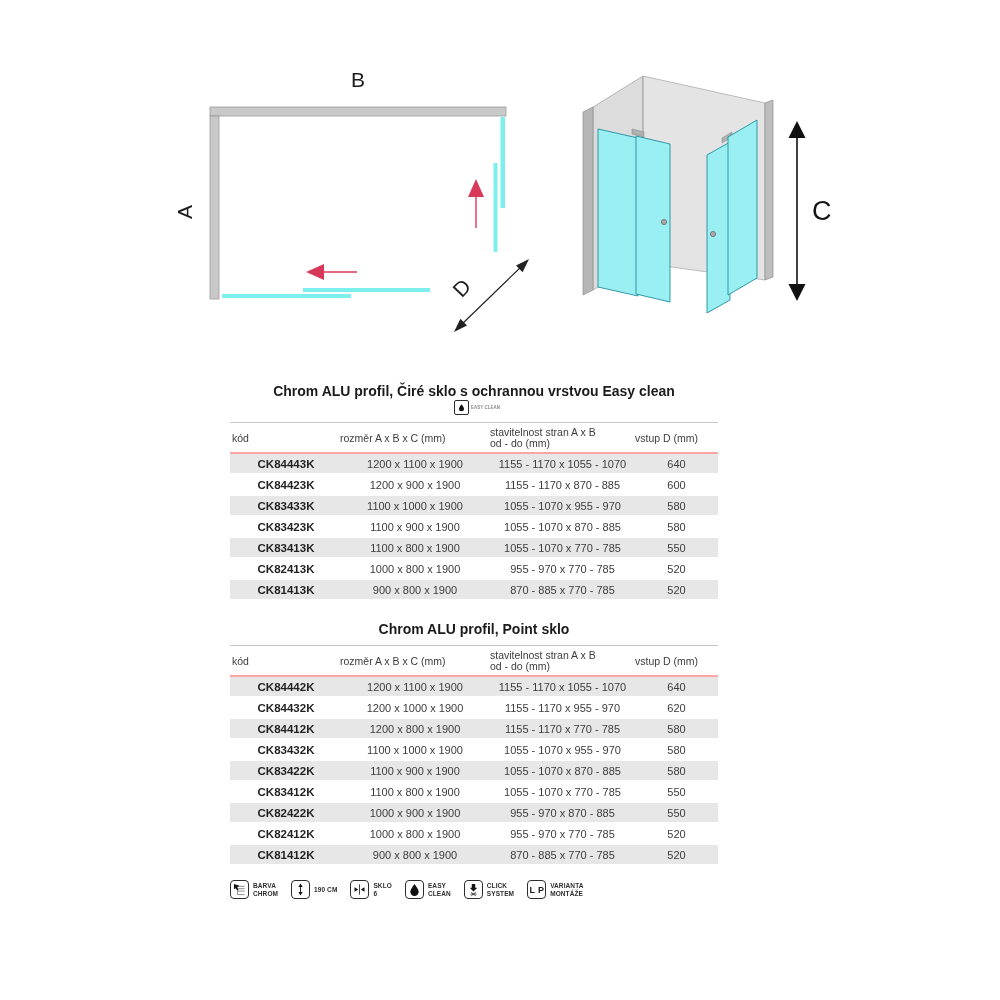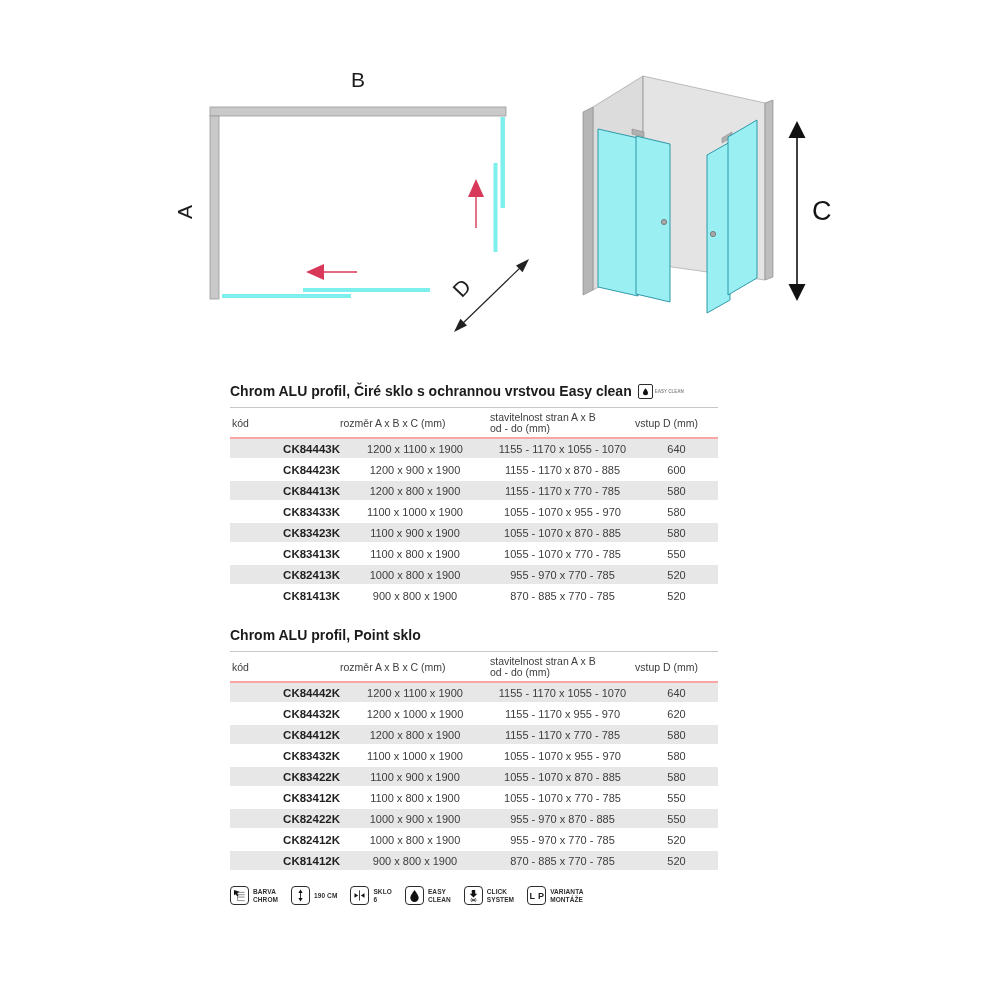--- a/index.html
+++ b/index.html
@@ -8,21 +8,21 @@
     font-family:"Liberation Sans", sans-serif;color:#2f2f2f;overflow:hidden;
   }
   
   .plan-svg{position:absolute;left:170px;top:55px;width:380px;height:305px;}
   .iso-svg{position:absolute;left:560px;top:58px;width:285px;height:285px;}
   .dim-letter{font-family:"Liberation Sans",sans-serif;font-size:21px;fill:#1c1c1c;font-weight:400;}
   
   .content{position:absolute;left:230px;top:382px;width:488px;}
   .section-title{
     font-size:14px;font-weight:bold;color:#1b1b1b;margin:0 0 7px 0;line-height:18px;
-    display:flex;align-items:center;
+    display:flex;align-items:center;flex-direction:column;
   }
   .ec-badge{display:inline-flex;align-items:center;margin-left:6px;}
   .ec-badge .box{
     width:13px;height:13px;border:1px solid #2c2c2c;border-radius:2px;
     display:flex;align-items:center;justify-content:center;background:#fff;
   }
   .ec-badge .tiny{
     font-size:4.5px;line-height:5px;color:#8a8a8a;margin-left:2px;font-weight:bold;
   }
   table{border-collapse:separate;border-spacing:0;width:488px;table-layout:fixed;}
@@ -33,21 +33,21 @@
     padding:4px 0 3px 0;vertical-align:middle;
   }
   thead th.h-kod{text-align:left;padding-left:2px;}
   thead th.h-mid{text-align:left;}
   tbody td{
     height:19px;border-bottom:2px solid #ffffff;font-size:11px;color:#3c3c3c;
     text-align:center;vertical-align:middle;padding:0;
   }
   tbody tr:nth-child(odd) td{background:#e7e7e7;}
   tbody td.col-code{
-    text-align:right;padding-left:2px;font-weight:bold;font-size:11.5px;color:#1f1f1f;
+    text-align:center;padding-left:2px;font-weight:bold;font-size:11.5px;color:#1f1f1f;
   }
   .second-title{margin-top:19px;}
   
   .footer-icons{display:flex;align-items:center;margin-top:14px;gap:13px;}
   .f-item{display:flex;align-items:center;gap:4px;}
   .f-box{
     width:19px;height:19px;border:1.4px solid #2c2c2c;border-radius:4px;background:#fff;
     display:flex;align-items:center;justify-content:center;flex:0 0 auto;box-sizing:border-box;
   }
   .f-label{font-size:6.5px;line-height:7.5px;color:#2e2e2e;font-weight:bold;letter-spacing:0.1px;}
@@ -156,26 +156,20 @@
           <td class="col-range">1155 - 1170 x 1055 - 1070</td>
           <td class="col-entry">640</td>
         </tr>
         <tr>
           <td class="col-code">CK84423K</td>
           <td class="col-size">1200 x 900 x 1900</td>
           <td class="col-range">1155 - 1170 x 870 - 885</td>
           <td class="col-entry">600</td>
         </tr>
         <tr>
-          <td class="col-code">CK84413K</td>
-          <td class="col-size">1200 x 800 x 1900</td>
-          <td class="col-range">1155 - 1170 x 770 - 785</td>
-          <td class="col-entry">580</td>
-        </tr>
-        <tr>
           <td class="col-code">CK83433K</td>
           <td class="col-size">1100 x 1000 x 1900</td>
           <td class="col-range">1055 - 1070 x 955 - 970</td>
           <td class="col-entry">580</td>
         </tr>
         <tr>
           <td class="col-code">CK83423K</td>
           <td class="col-size">1100 x 900 x 1900</td>
           <td class="col-range">1055 - 1070 x 870 - 885</td>
           <td class="col-entry">580</td>

